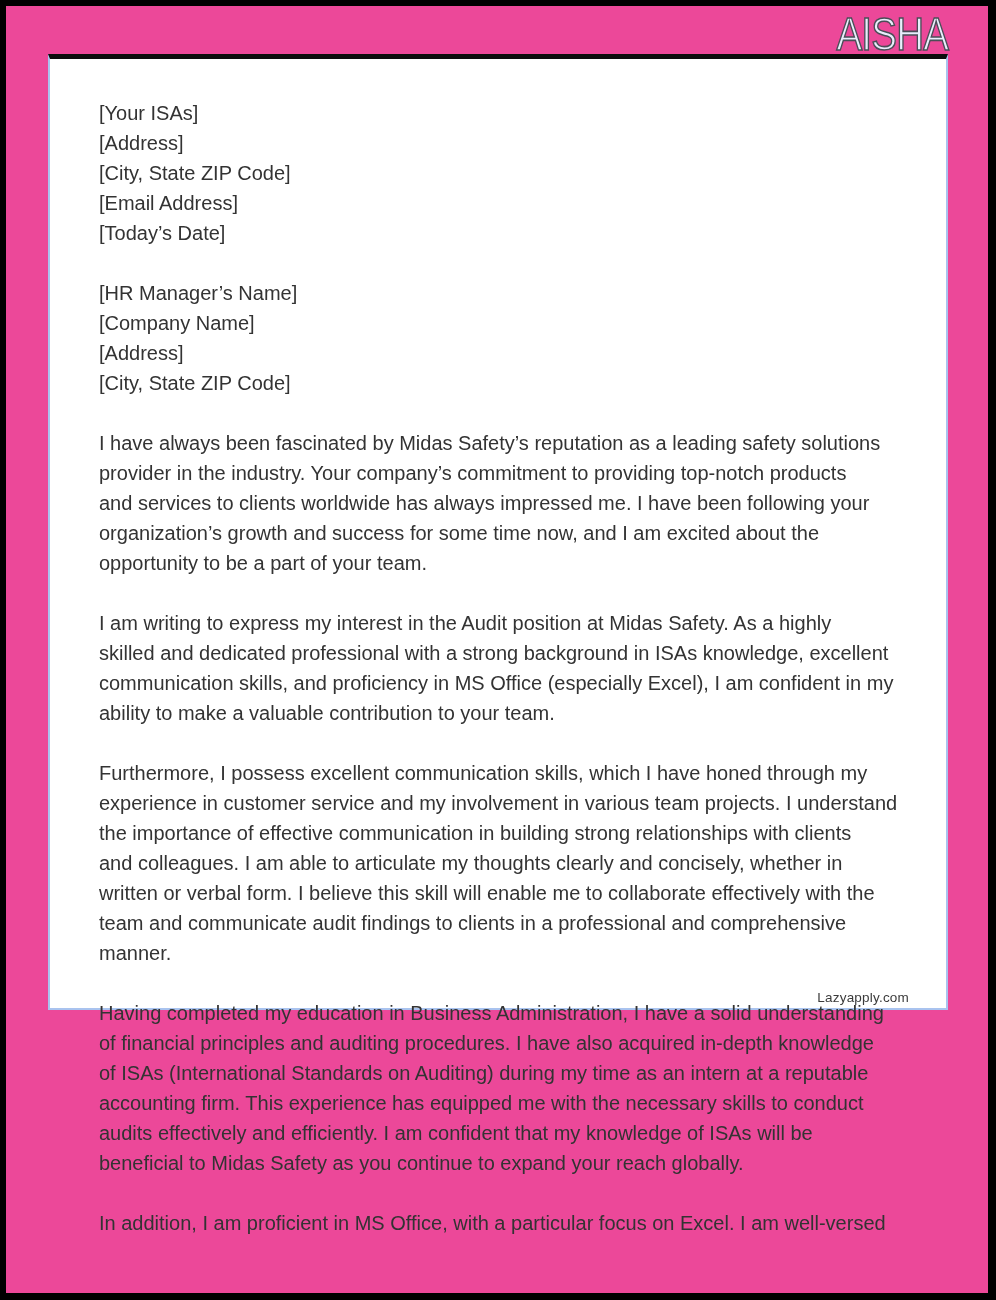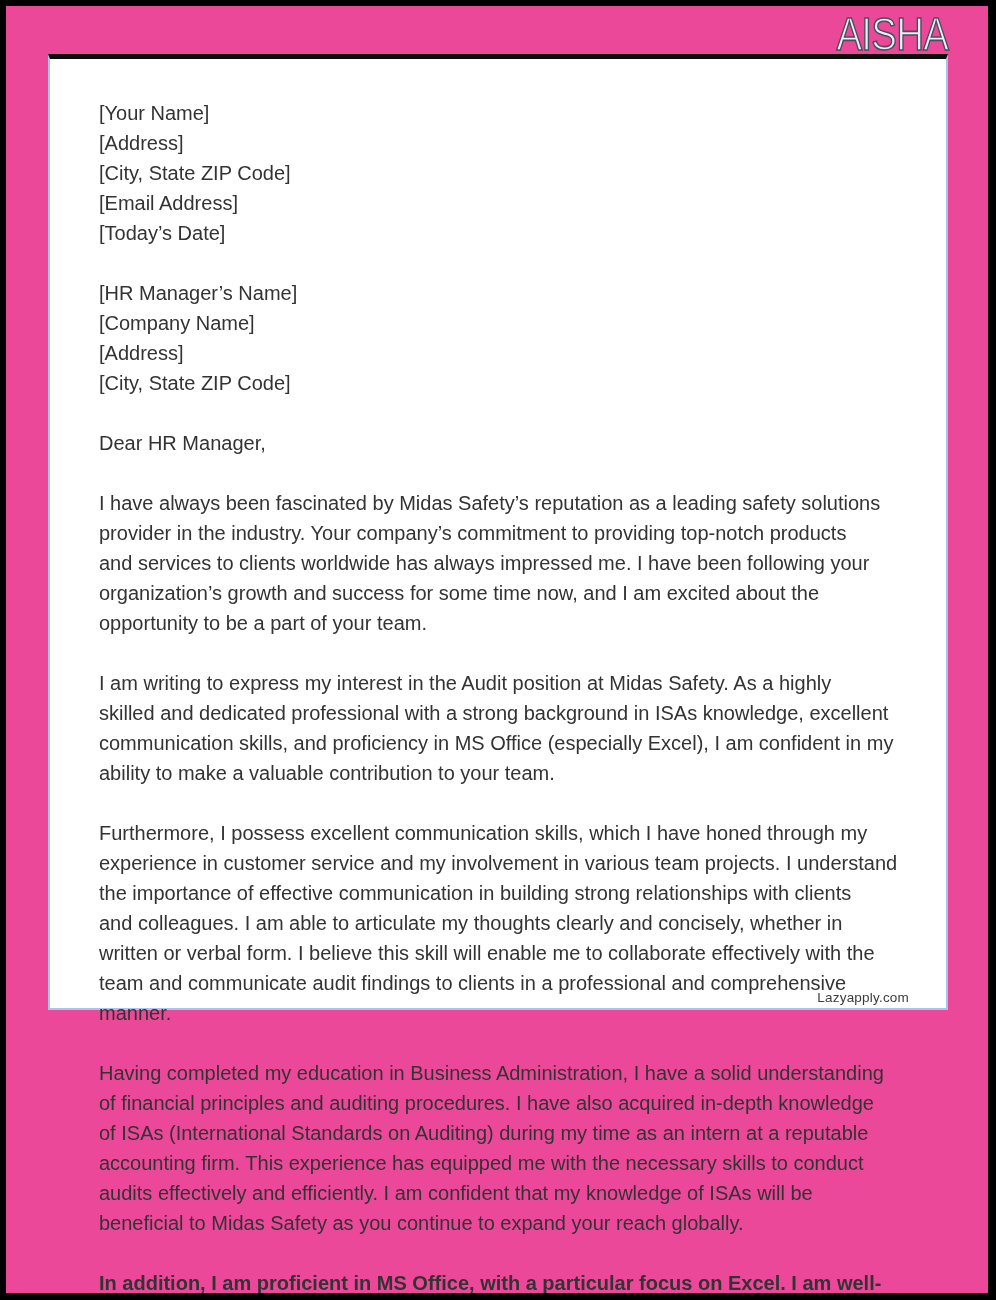--- a/index.html
+++ b/index.html
@@ -65,48 +65,46 @@
     line-height: 30px;
     color: #333333;
     z-index: 2;
   }
   .block {
     margin: 0 0 30px 0;
     white-space: pre-line;
   }
   .block:last-child {
     margin-bottom: 0;
-    font-weight: bold;
   }
 </style>
 </head>
 <body>
 
 <div class="frame">
 
   <div class="logo">AISHA</div>
 
   <div class="page">
     <div class="watermark">Lazyapply.com</div>
   </div>
 
   <div class="content">
 
-    <div class="block">[Your Name]
+    <div class="block">[Your ISAs]
 [Address]
 [City, State ZIP Code]
 [Email Address]
 [Today’s Date]</div>
 
     <div class="block">[HR Manager’s Name]
 [Company Name]
 [Address]
 [City, State ZIP Code]</div>
 
-    <div class="block">Dear HR Manager,</div>
 
     <div class="block">I have always been fascinated by Midas Safety’s reputation as a leading safety solutions
 provider in the industry. Your company’s commitment to providing top-notch products
 and services to clients worldwide has always impressed me. I have been following your
 organization’s growth and success for some time now, and I am excited about the
 opportunity to be a part of your team.</div>
 
     <div class="block">I am writing to express my interest in the Audit position at Midas Safety. As a highly
 skilled and dedicated professional with a strong background in ISAs knowledge, excellent
 communication skills, and proficiency in MS Office (especially Excel), I am confident in my

